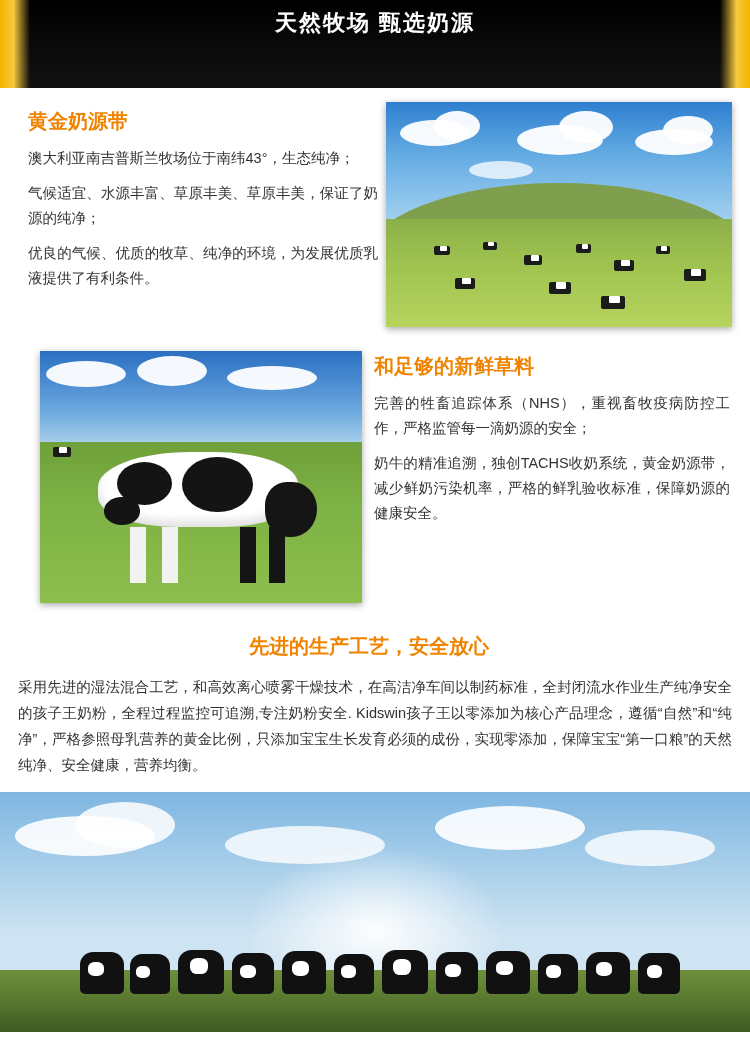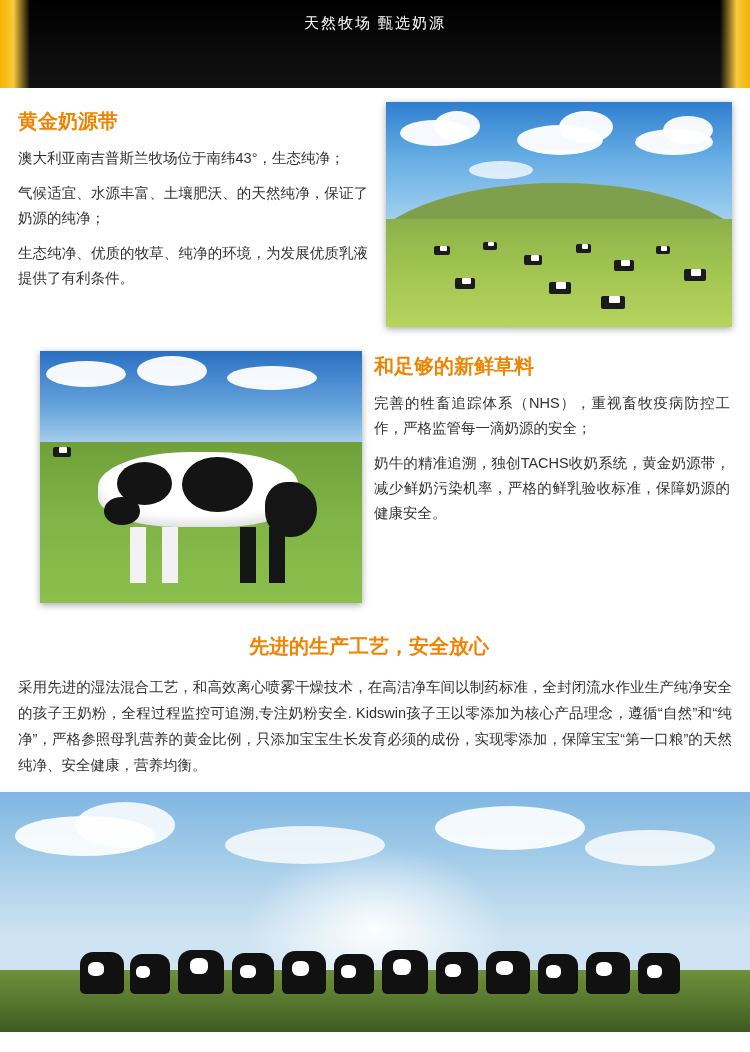--- a/index.html
+++ b/index.html
@@ -38,43 +38,43 @@
     background: linear-gradient(to left, #f5b400 0%, #f7c93d 45%, rgba(247,201,61,0) 100%);
   }
   .header-inner {
     position: relative;
     z-index: 2;
     text-align: center;
     padding-top: 8px;
   }
   .header-cn {
     color: #ffffff;
-    font-size: 15px;
+    font-size: 22px;
     letter-spacing: 2px;
     line-height: 30px;
-    font-weight: normal;
+    font-weight: bold;
   }
   .header-en {
     color: #ffffff;
     font-size: 23px;
     letter-spacing: 1px;
     line-height: 34px;
     font-weight: normal;
     font-family: "Liberation Sans", "DejaVu Sans", sans-serif;
   }
 
   
   .sec1 {
     position: relative;
     width: 750px;
     height: 255px;
   }
   .sec1-text {
     position: absolute;
-    left: 18px;
+    left: 28px;
     top: 20px;
     width: 350px;
   }
   h2.title-orange {
     margin: 0 0 12px 0;
     color: #f08300;
     font-size: 20px;
     font-weight: bold;
     line-height: 26px;
   }
@@ -221,22 +221,22 @@
 <div class="header">
   <div class="header-inner">
     <div class="header-cn">天然牧场  甄选奶源</div>
   </div>
 </div>
 
 <div class="sec1">
   <div class="sec1-text">
     <h2 class="title-orange">黄金奶源带</h2>
     <p class="para">澳大利亚南吉普斯兰牧场位于南纬43°，生态纯净；</p>
-    <p class="para">气候适宜、水源丰富、土壤肥沃、的天然纯净，保证了奶源的纯净；</p>
-    <p class="para">生态纯净、优质的牧草、纯净的环境，为发展优质乳液提供了有利条件。</p>
+    <p class="para">气候适宜、水源丰富、草原丰美、草原丰美，保证了奶源的纯净；</p>
+    <p class="para">优良的气候、优质的牧草、纯净的环境，为发展优质乳液提供了有利条件。</p>
   </div>
 
   <div class="photo ph1">
     <div class="sky"></div>
     <div class="cloud" style="left:4%;top:8%;width:70px;height:26px;"></div>
     <div class="cloud" style="left:14%;top:4%;width:46px;height:30px;"></div>
     <div class="cloud" style="left:38%;top:10%;width:86px;height:30px;"></div>
     <div class="cloud" style="left:50%;top:4%;width:54px;height:32px;"></div>
     <div class="cloud" style="left:72%;top:12%;width:78px;height:26px;"></div>
     <div class="cloud" style="left:80%;top:6%;width:50px;height:28px;"></div>

